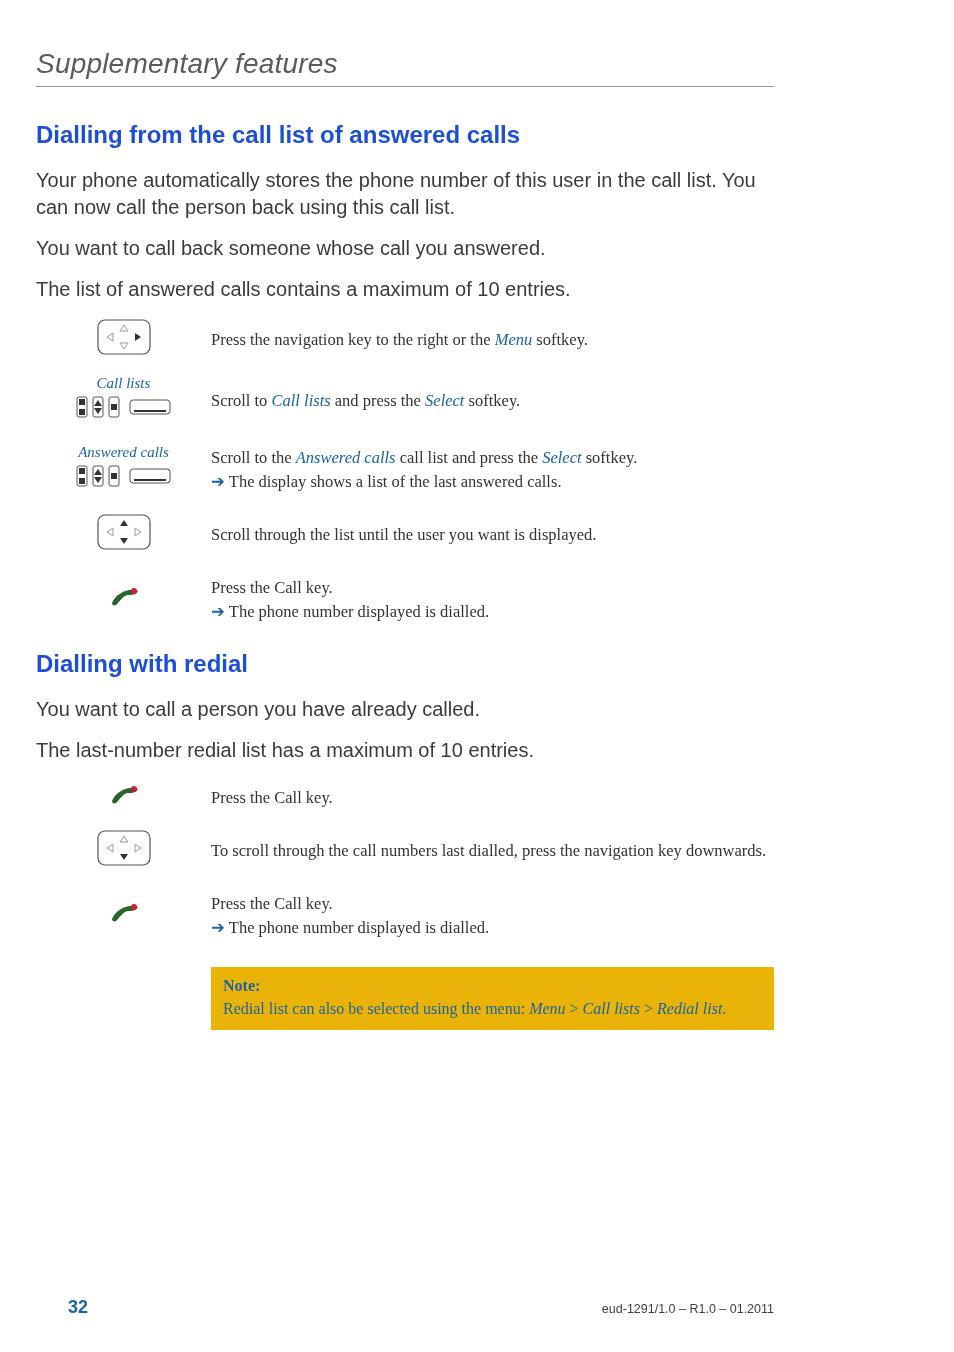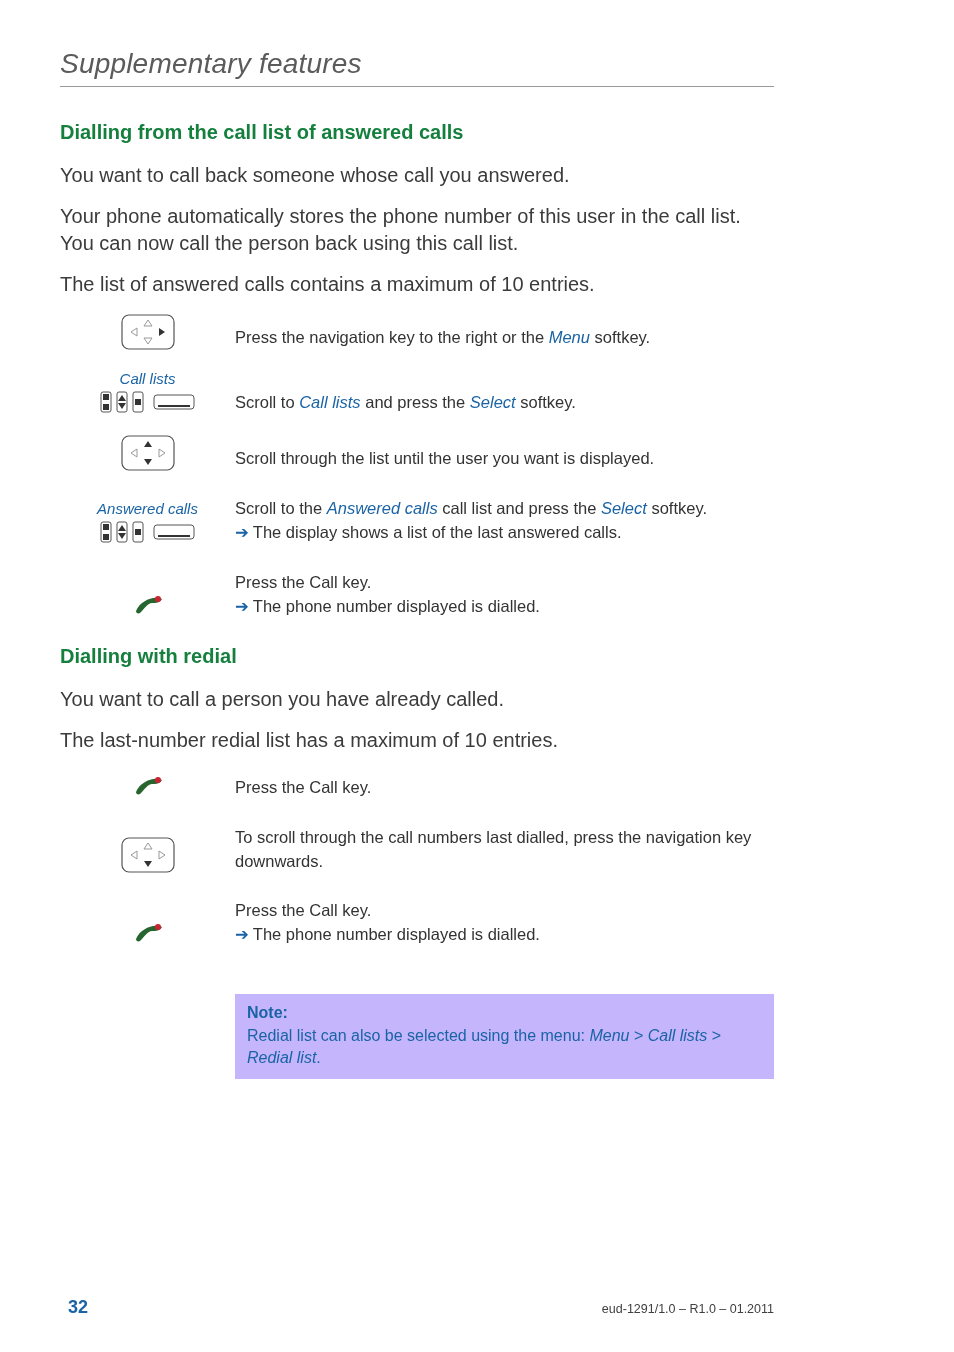--- a/index.html
+++ b/index.html
@@ -4,58 +4,59 @@
 <style>
   * { box-sizing: border-box; margin: 0; padding: 0; }
   html, body { width: 954px; height: 1352px; }
   body {
     font-family: "Myriad Pro", "Segoe UI", "Helvetica Neue", Arial, sans-serif;
     background: #fff;
     color: #333;
     position: relative;
   }
   .page {
-    padding: 48px 68px 30px 60px;
+    padding: 48px 68px 30px 36px;
     width: 842px;
     height: 1352px;
     position: relative;
   }
   .running-head {
     font-style: italic;
     font-size: 28px;
     color: #5b5b5b;
     font-weight: 400;
     letter-spacing: 0.2px;
   }
   .head-rule {
     border: none;
     border-top: 1px solid #9a9a9a;
     margin-top: 6px;
     margin-bottom: 34px;
   }
   .h2 {
-    color: #15803d;
-    font-size: 20px;
+    color: #1d4ed8;
+    font-size: 24px;
     font-weight: 700;
     margin-bottom: 18px;
   }
   .body-p {
     font-size: 20px;
     line-height: 1.35;
     color: #3b3b3b;
     margin-bottom: 14px;
   }
   .steps {
     margin-top: 16px;
     margin-bottom: 26px;
   }
   .step-row {
     display: flex;
-    align-items: flex-end;
+    align-items: center;
     margin-bottom: 20px;
+    font-family: Liberation Serif, serif;
   }
   .step-icon-col {
     width: 175px;
     flex: 0 0 175px;
     display: flex;
     flex-direction: column;
     align-items: center;
     padding-top: 0;
   }
   .step-icon-caption {
@@ -76,25 +77,25 @@
     color: #1a63a5;
     font-style: italic;
   }
   .arrow-line::before {
     content: "➔";
     color: #1a63a5;
     margin-right: 4px;
     font-style: normal;
   }
   .note-box {
-    background: #c4b5fd;
+    background: #eab308;
     padding: 8px 12px 10px 12px;
     font-size: 16px;
     line-height: 1.4;
-    margin-top: 21px;
+    margin-top: 2px;
   }
   .note-title {
     color: #1a63a5;
     font-weight: 700;
   }
   .note-body { color: #1a63a5; }
   .note-body .inline-em {
     font-style: italic;
     color: #1a63a5;
   }
@@ -115,22 +116,22 @@
 </style>
 </head>
 <body>
 
 <div class="page">
 
   <div class="running-head">Supplementary features</div>
   <hr class="head-rule">
 
   <div class="h2">Dialling from the call list of answered calls</div>
+  <p class="body-p">Your phone automatically stores the phone number of this user in the call list. You can now call the person back using this call list.</p>
   <p class="body-p">You want to call back someone whose call you answered.</p>
-  <p class="body-p">Your phone automatically stores the phone number of this user in the call list. You can now call the person back using this call list.</p>
   <p class="body-p">The list of answered calls contains a maximum of 10 entries.</p>
 
   <div class="steps">
 
     <div class="step-row">
       <div class="step-icon-col">
 
         <svg class="svg-wrap" width="54" height="36" viewBox="0 0 54 36">
           <rect x="1" y="1" width="52" height="34" rx="7" ry="7" fill="#fff" stroke="#555" stroke-width="1.2"></rect>
           <polygon points="27,6 31,12 23,12" fill="none" stroke="#999" stroke-width="1"></polygon>
@@ -160,35 +161,20 @@
           <line x1="58" y1="17" x2="90" y2="17" stroke="#333" stroke-width="2"></line>
         </svg>
       </div>
       <div class="step-text-col">
           <div><span>Scroll to </span><span class="inline-em">Call lists</span><span> and press the </span><span class="inline-em">Select</span><span> softkey.</span></div>
         </div>
     </div>
 
     <div class="step-row">
       <div class="step-icon-col">
-        <svg class="svg-wrap" width="54" height="36" viewBox="0 0 54 36">
-          <rect x="1" y="1" width="52" height="34" rx="7" ry="7" fill="#fff" stroke="#555" stroke-width="1.2"></rect>
-          <polygon points="27,6 31,12 23,12" fill="#333"></polygon>
-          <polygon points="27,30 31,24 23,24" fill="#333"></polygon>
-          <polygon points="10,18 16,14 16,22" fill="none" stroke="#999" stroke-width="1"></polygon>
-          <polygon points="44,18 38,14 38,22" fill="none" stroke="#999" stroke-width="1"></polygon>
-        </svg>
-      </div>
-      <div class="step-text-col">
-          <div><span>Scroll through the list until the user you want is displayed.</span></div>
-        </div>
-    </div>
-
-    <div class="step-row">
-      <div class="step-icon-col">
         <div class="step-icon-caption">Answered calls</div>
         <svg class="svg-wrap" width="96" height="26" viewBox="0 0 96 26">
           <rect x="1" y="3" width="10" height="20" rx="2" fill="#fff" stroke="#555"></rect>
           <rect x="3" y="5" width="6" height="6" fill="#333"></rect>
           <rect x="3" y="15" width="6" height="6" fill="#333"></rect>
           <rect x="17" y="3" width="10" height="20" rx="2" fill="#fff" stroke="#555"></rect>
           <polygon points="22,6 26,12 18,12" fill="#333"></polygon>
           <polygon points="22,20 26,14 18,14" fill="#333"></polygon>
           <rect x="33" y="3" width="10" height="20" rx="2" fill="#fff" stroke="#555"></rect>
           <rect x="35" y="10" width="6" height="6" fill="#333"></rect>
@@ -197,20 +183,35 @@
         </svg>
       </div>
       <div class="step-text-col">
           <div><span>Scroll to the </span><span class="inline-em">Answered calls</span><span> call list and press the </span><span class="inline-em">Select</span><span> softkey.</span></div>
           <div class="arrow-line">The display shows a list of the last answered calls.</div>
         </div>
     </div>
 
     <div class="step-row">
       <div class="step-icon-col">
+        <svg class="svg-wrap" width="54" height="36" viewBox="0 0 54 36">
+          <rect x="1" y="1" width="52" height="34" rx="7" ry="7" fill="#fff" stroke="#555" stroke-width="1.2"></rect>
+          <polygon points="27,6 31,12 23,12" fill="#333"></polygon>
+          <polygon points="27,30 31,24 23,24" fill="#333"></polygon>
+          <polygon points="10,18 16,14 16,22" fill="none" stroke="#999" stroke-width="1"></polygon>
+          <polygon points="44,18 38,14 38,22" fill="none" stroke="#999" stroke-width="1"></polygon>
+        </svg>
+      </div>
+      <div class="step-text-col">
+          <div><span>Scroll through the list until the user you want is displayed.</span></div>
+        </div>
+    </div>
+
+    <div class="step-row">
+      <div class="step-icon-col">
         <svg class="svg-wrap" width="36" height="28" viewBox="0 0 36 28">
           <path d="M6 20 C10 10, 24 4, 32 8 C30 12, 26 12, 22 12 C18 12, 14 18, 10 22 C8 23, 6 22, 6 20 Z" fill="#28642e"></path>
           <circle cx="28" cy="8" r="3" fill="#c23"></circle>
         </svg>
       </div>
       <div class="step-text-col">
           <div><span>Press the Call key.</span></div>
           <div class="arrow-line">The phone number displayed is dialled.</div>
         </div>
     </div>

